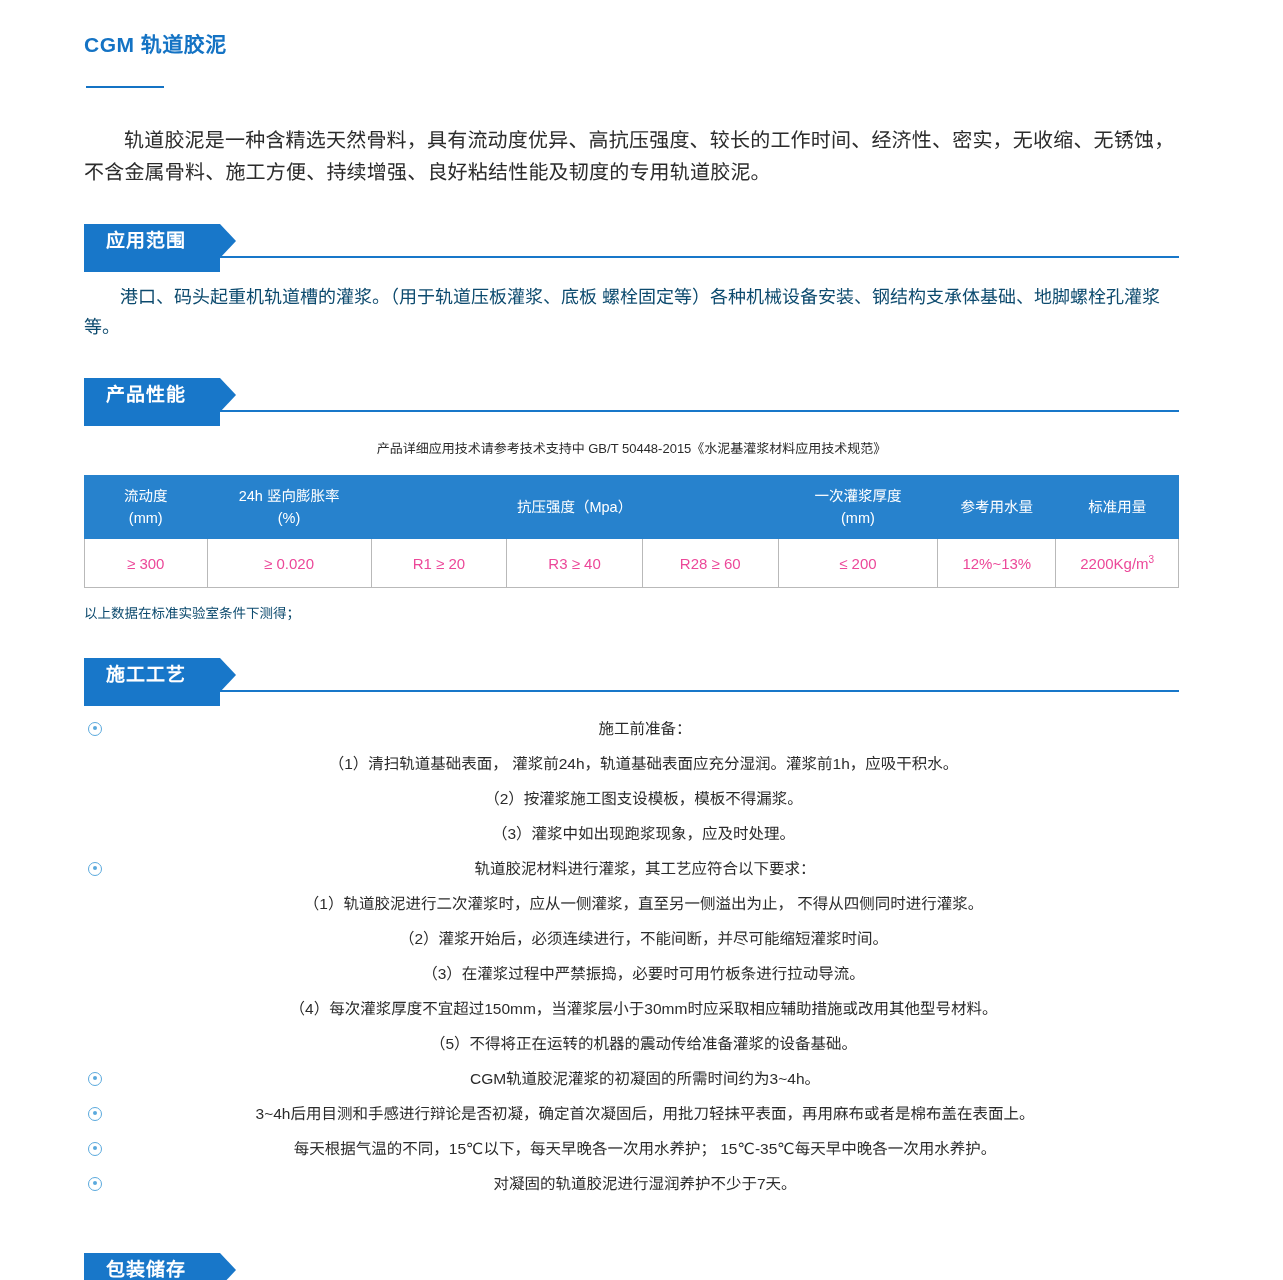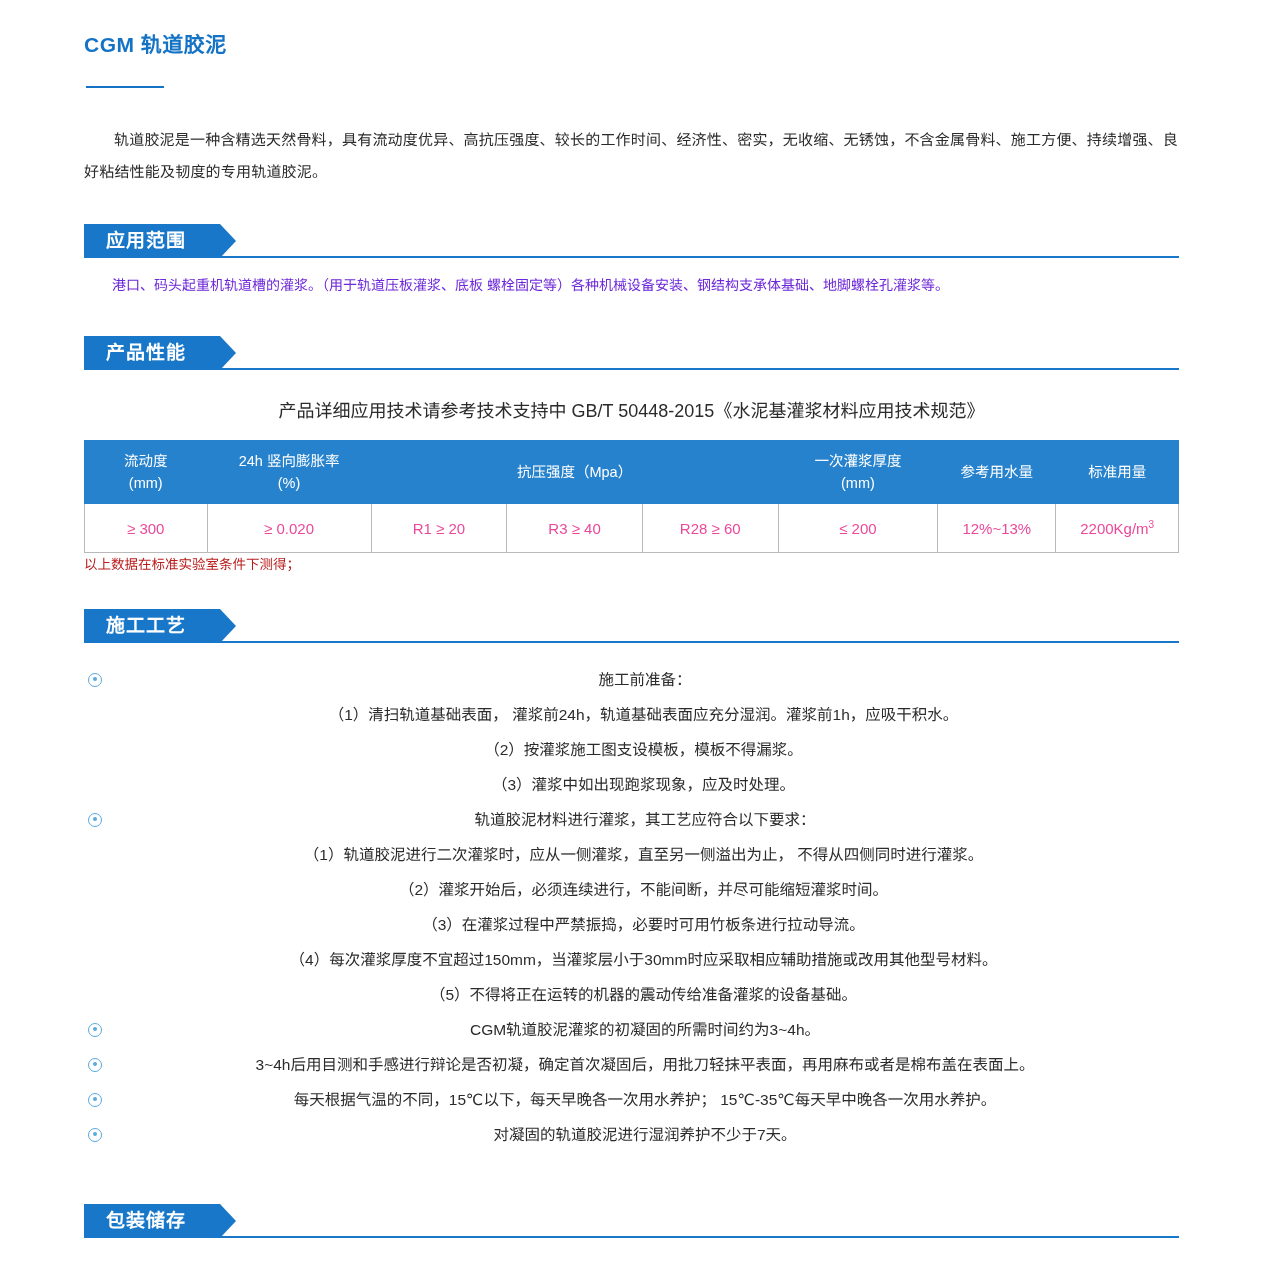--- a/index.html
+++ b/index.html
@@ -36,39 +36,39 @@
   .title-rule {
     width: 78px;
     height: 2px;
     background: #1473c4;
     margin: 28px 0 0 2px;
   }
 
   
   .intro {
     margin-top: 36px;
-    font-size: 15px;
+    font-size: 20px;
     line-height: 32px;
     color: #2b2b2b;
     text-indent: 2em;
     letter-spacing: 0.2px;
   }
 
   
   .section {
     margin-top: 36px;
   }
   .section-head {
     position: relative;
     height: 34px;
   }
   .banner {
     position: relative;
     display: inline-block;
-    height: 34px;
+    height: 48px;
     background: #1877c9;
     color: #ffffff;
     font-size: 19px;
     font-weight: bold;
     line-height: 34px;
     padding: 0 34px 0 22px;
     letter-spacing: 1px;
     z-index: 2;
   }
   .banner::after {
@@ -87,32 +87,32 @@
     left: 0;
     right: 0;
     bottom: 0;
     height: 2px;
     background: #1877c9;
     z-index: 1;
   }
 
   
   .body-text {
-    margin-top: 12px;
-    font-size: 14px;
+    margin-top: 24px;
+    font-size: 18px;
     line-height: 30px;
-    color: #6d28d9;
+    color: #0c4a6e;
     text-indent: 2em;
   }
 
   
   .spec-note {
     margin-top: 26px;
     text-align: center;
-    font-size: 18px;
+    font-size: 13px;
     color: #2b2b2b;
   }
   table.spec {
     margin-top: 18px;
     width: 100%;
     border-collapse: collapse;
     table-layout: fixed;
   }
   table.spec th {
     background: #2782cd;
@@ -129,22 +129,23 @@
     border: 1px solid #b9b9b9;
     border-top: none;
     font-size: 15px;
     color: #ec4899;
     text-align: center;
     padding: 11px 4px;
     height: 26px;
   }
   table.spec tr td:first-child { border-left: 1px solid #b9b9b9; }
   .spec-foot {
+    margin-top: 14px;
     font-size: 13.5px;
-    color: #b91c1c;
+    color: #0c4a6e;
   }
   sup { font-size: 10px; vertical-align: super; }
 
   
   .list {
     margin-top: 22px;
   }
   .li {
     display: flex;
     align-items: flex-start;

